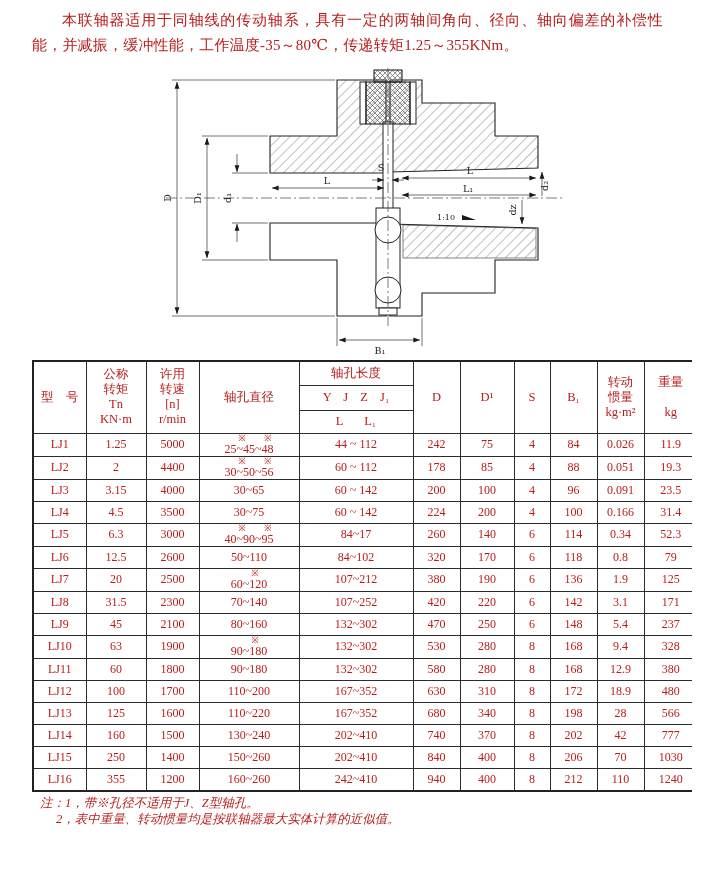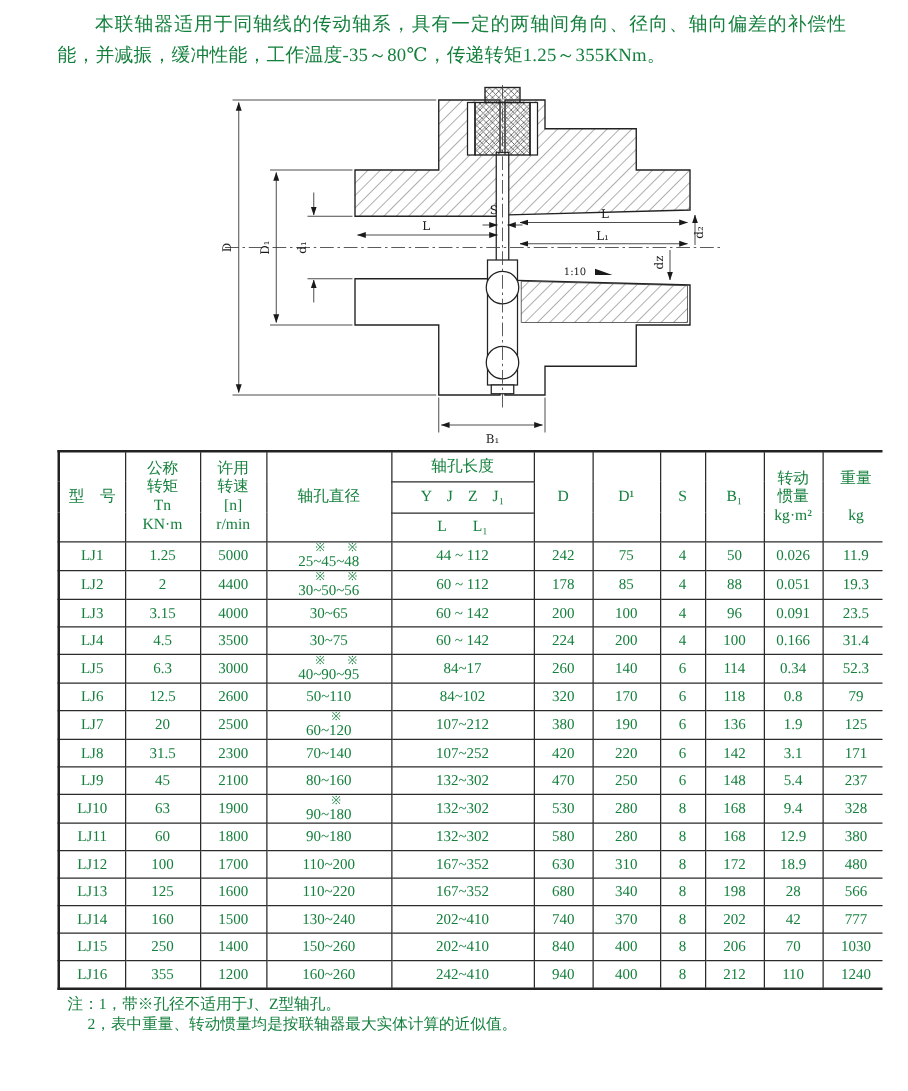--- a/index.html
+++ b/index.html
@@ -1,19 +1,19 @@
 <!DOCTYPE html>
 <html><head>
 <meta charset="utf-8">
 <style>
   html,body{margin:0;padding:0;background:#fff;}
   .page{
     width:692px;height:873px;background:#fff;overflow:hidden;
-    font-family:"Liberation Serif","DejaVu Serif",serif;color:#15803d;
-    box-sizing:border-box;padding:8px 29px 0 32px;margin-left:14px;
+    font-family:"Liberation Serif","DejaVu Serif",serif;color:#b91c1c;
+    box-sizing:border-box;padding:8px 29px 0 32px;
   }
   .intro{
     font-size:15px;line-height:25px;text-align:justify;
     text-indent:2em;margin:0;letter-spacing:0.2px;
   }
   .diagram-wrap{margin:10px 0 0 118px;width:430px;height:292px;}
   .dim-text{font-family:"DejaVu Serif",serif;font-size:9.5px;fill:#1a1a1a;}
   .dim-small{font-size:8px;}
   .title-row{display:flex;align-items:baseline;margin:4px 0 3px 0;height:22px;}
   .table-title{font-size:15px;font-weight:bold;margin-left:136px;letter-spacing:0.5px;}
@@ -30,21 +30,21 @@
   table.params td{height:21px;}
   thead th{font-size:12.5px;}
   .pre{white-space:pre-line;line-height:15px;}
   .hrow1{height:24px;}
   .hrow2{height:25px;}
   .hrow3{height:23px;}
   th.types{word-spacing:9px;}
   th.ll{word-spacing:18px;}
   .sup{font-size:9px;line-height:8px;letter-spacing:8px;transform:translateX(10px);height:9px;}
   .diaval{line-height:13px;}
-  .notes{font-size:12.5px;line-height:16px;margin-top:3px;}
+  .notes{font-size:12.5px;line-height:16px;margin-top:3px;font-style:italic;}
   .notes div{white-space:pre;}
   .note-1{padding-left:8px;}
   .note-2{padding-left:24px;}
 </style>
 </head>
 <body>
 
 <div class="page">
 
   <p class="intro">本联轴器适用于同轴线的传动轴系，具有一定的两轴间角向、径向、轴向偏差的补偿性能，并减振，缓冲性能，工作温度-35～80℃，传递转矩1.25～355KNm。</p>
@@ -178,21 +178,21 @@
           <td>1.25</td>
           <td>5000</td>
           <td>
             <div class="sup">※ ※</div>
             <div class="diaval">25~45~48</div>
           </td>
           <td>44 ~ 112</td>
           <td>242</td>
           <td>75</td>
           <td>4</td>
-          <td>50</td>
+          <td>84</td>
           <td>0.026</td>
           <td>11.9</td>
         </tr>
         <tr>
           <td>LJ2</td>
           <td>2</td>
           <td>4400</td>
           <td>
             <div class="sup">※ ※</div>
             <div class="diaval">30~50~56</div>

